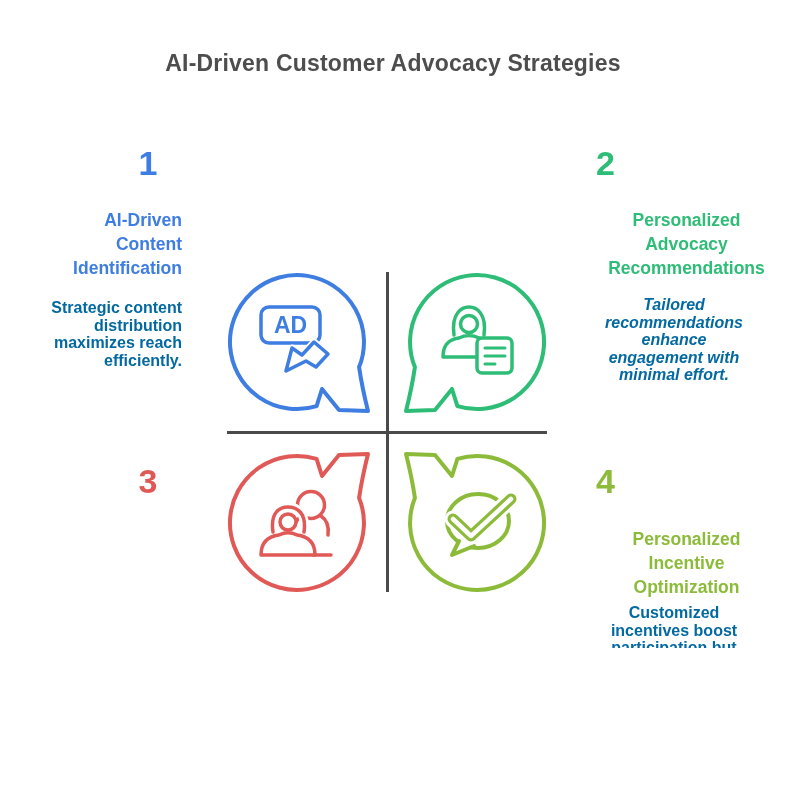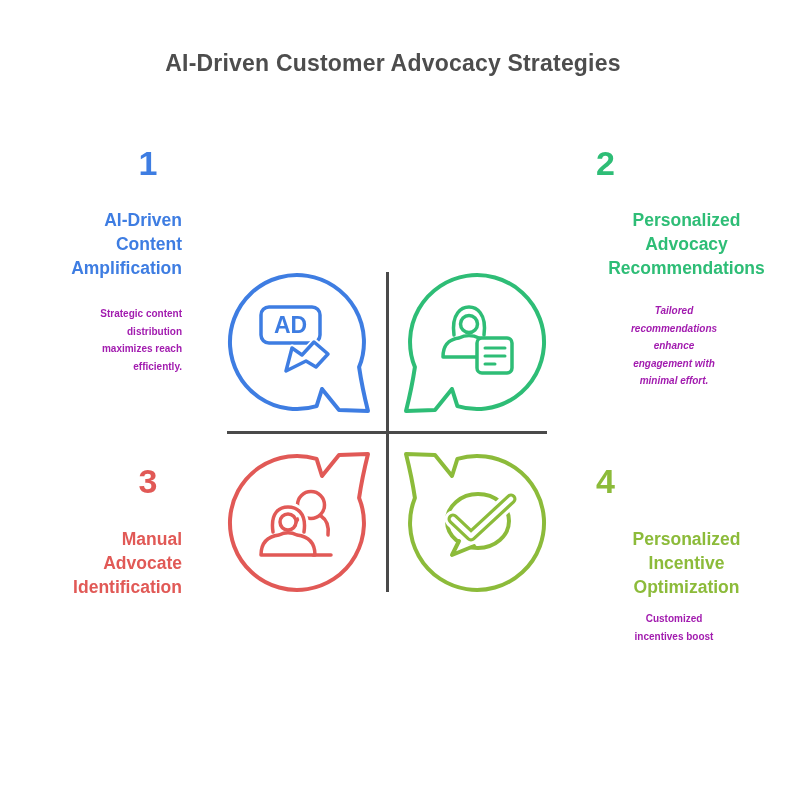--- a/index.html
+++ b/index.html
@@ -6,60 +6,57 @@
   #stage{
     position:relative;width:786px;height:648px;background:#ffffff;overflow:hidden;
     font-family:"Liberation Sans", sans-serif;
   }
   .page-title{
     position:absolute;left:0;top:50px;width:786px;text-align:center;
     font-size:23px;font-weight:bold;color:#4d4d4d;letter-spacing:.2px;
   }
   .num{position:absolute;font-size:34px;font-weight:bold;line-height:1;}
   .q-title{position:absolute;font-size:17.5px;font-weight:bold;line-height:24px;white-space:pre-line;}
-  .q-desc{position:absolute;font-size:10px;font-weight:bold;line-height:17.5px;color:#a21caf;white-space:pre-line;margin-top:6px;}
+  .q-desc{position:absolute;font-size:16px;font-weight:bold;line-height:17.5px;color:#0369a1;white-space:pre-line;}
   .alignR{text-align:right;}
   .alignL{text-align:center;}
   .c-blue{color:#3e7de2;}
   .c-green{color:#2ebd76;}
   .c-red{color:#e15956;}
   .c-lime{color:#8cbb3a;}
   .divider{position:absolute;background:#4a4a4a;}
   .bubble-svg{position:absolute;width:155px;height:155px;}
 </style>
 </head>
 <body>
 
 <div id="stage">
 
   <div class="page-title">AI-Driven Customer Advocacy Strategies</div>
 
   <div class="num c-blue" style="left:130px;top:146px;width:36px;text-align:center;">1</div>
   <div class="q-title c-blue alignR" style="left:40px;top:208px;width:142px;">AI-Driven
 Content
-Amplification</div>
+Identification</div>
   <div class="q-desc alignR" style="left:40px;top:299px;width:142px;">Strategic content
 distribution
 maximizes reach
 efficiently.</div>
 
   <div class="num c-green" style="left:596px;top:146px;">2</div>
   <div class="q-title c-green alignL" style="left:594px;top:208px;width:185px;">Personalized
 Advocacy
 Recommendations</div>
   <div class="q-desc alignL" style="left:594px;top:296px;width:160px;font-style:italic;">Tailored
 recommendations
 enhance
 engagement with
 minimal effort.</div>
 
   <div class="num c-red" style="left:130px;top:464px;width:36px;text-align:center;">3</div>
-  <div class="q-title c-red alignR" style="left:40px;top:527px;width:142px;">Manual
-Advocate
-Identification</div>
 
   <div class="num c-lime" style="left:596px;top:464px;">4</div>
   <div class="q-title c-lime alignL" style="left:594px;top:527px;width:185px;">Personalized
 Incentive
 Optimization</div>
   <div class="q-desc alignL" style="left:594px;top:604px;width:160px;">Customized
 incentives boost
 participation but
 require more
 resources.</div>

